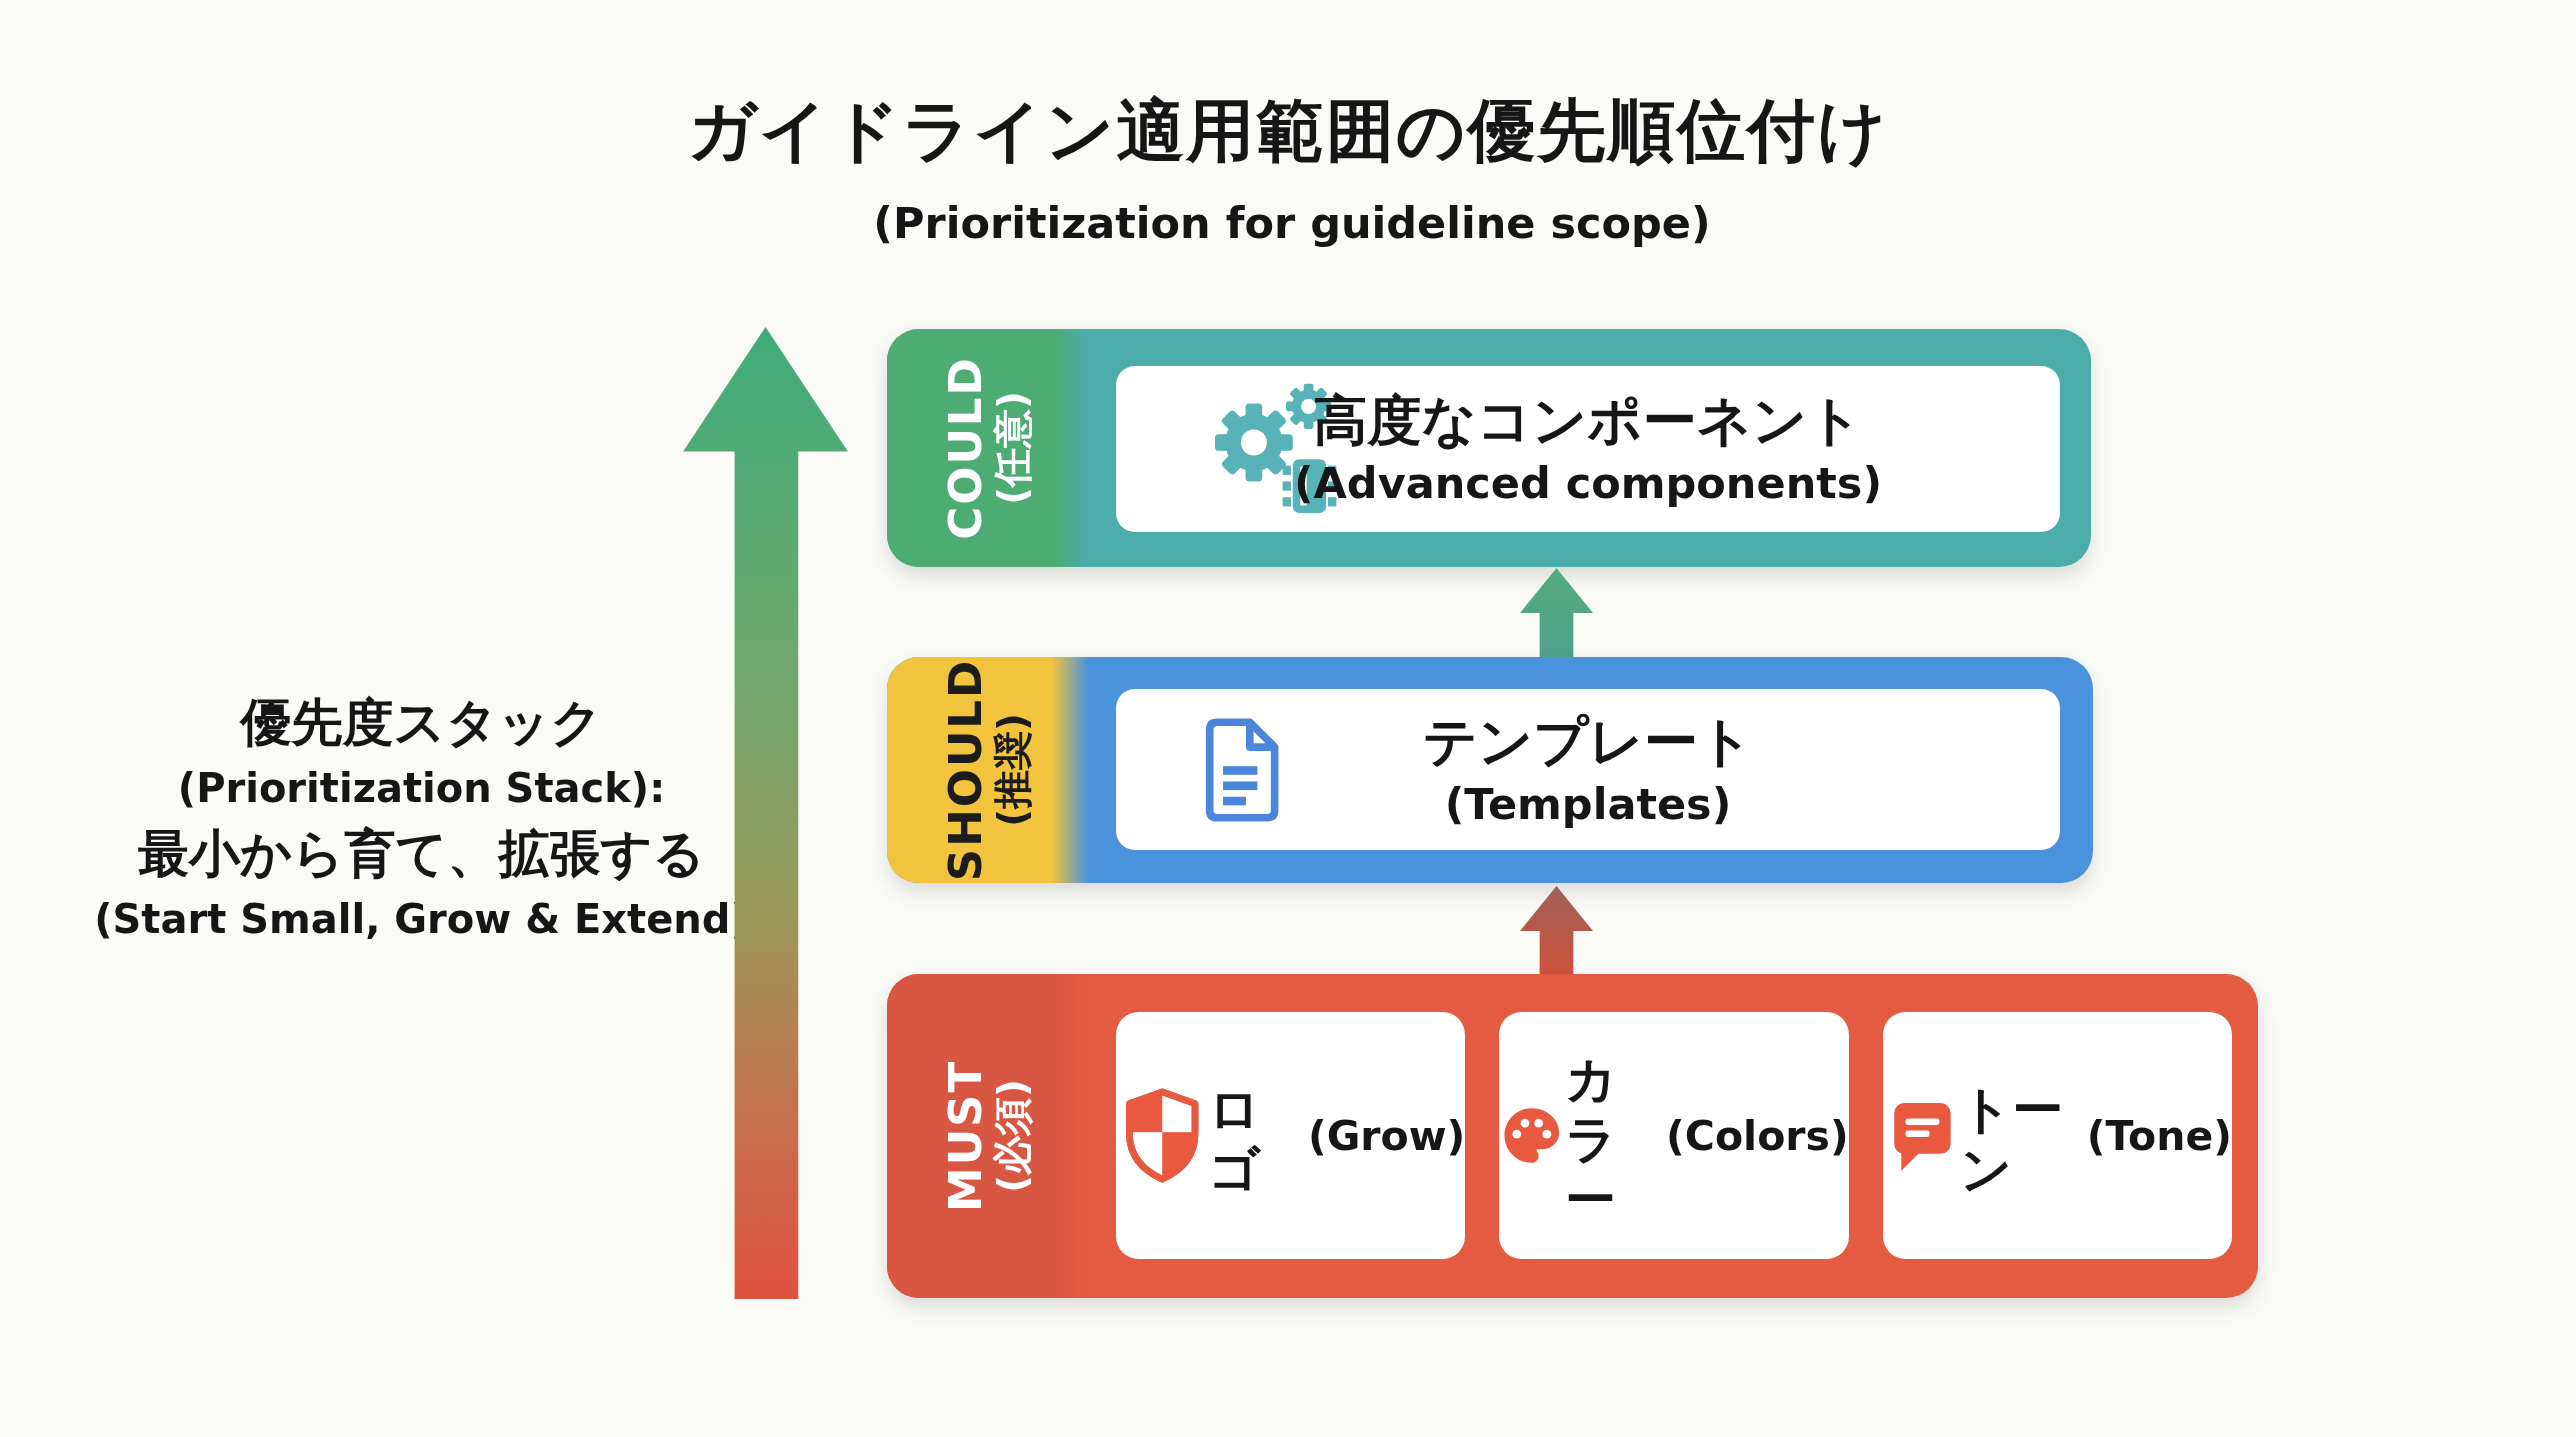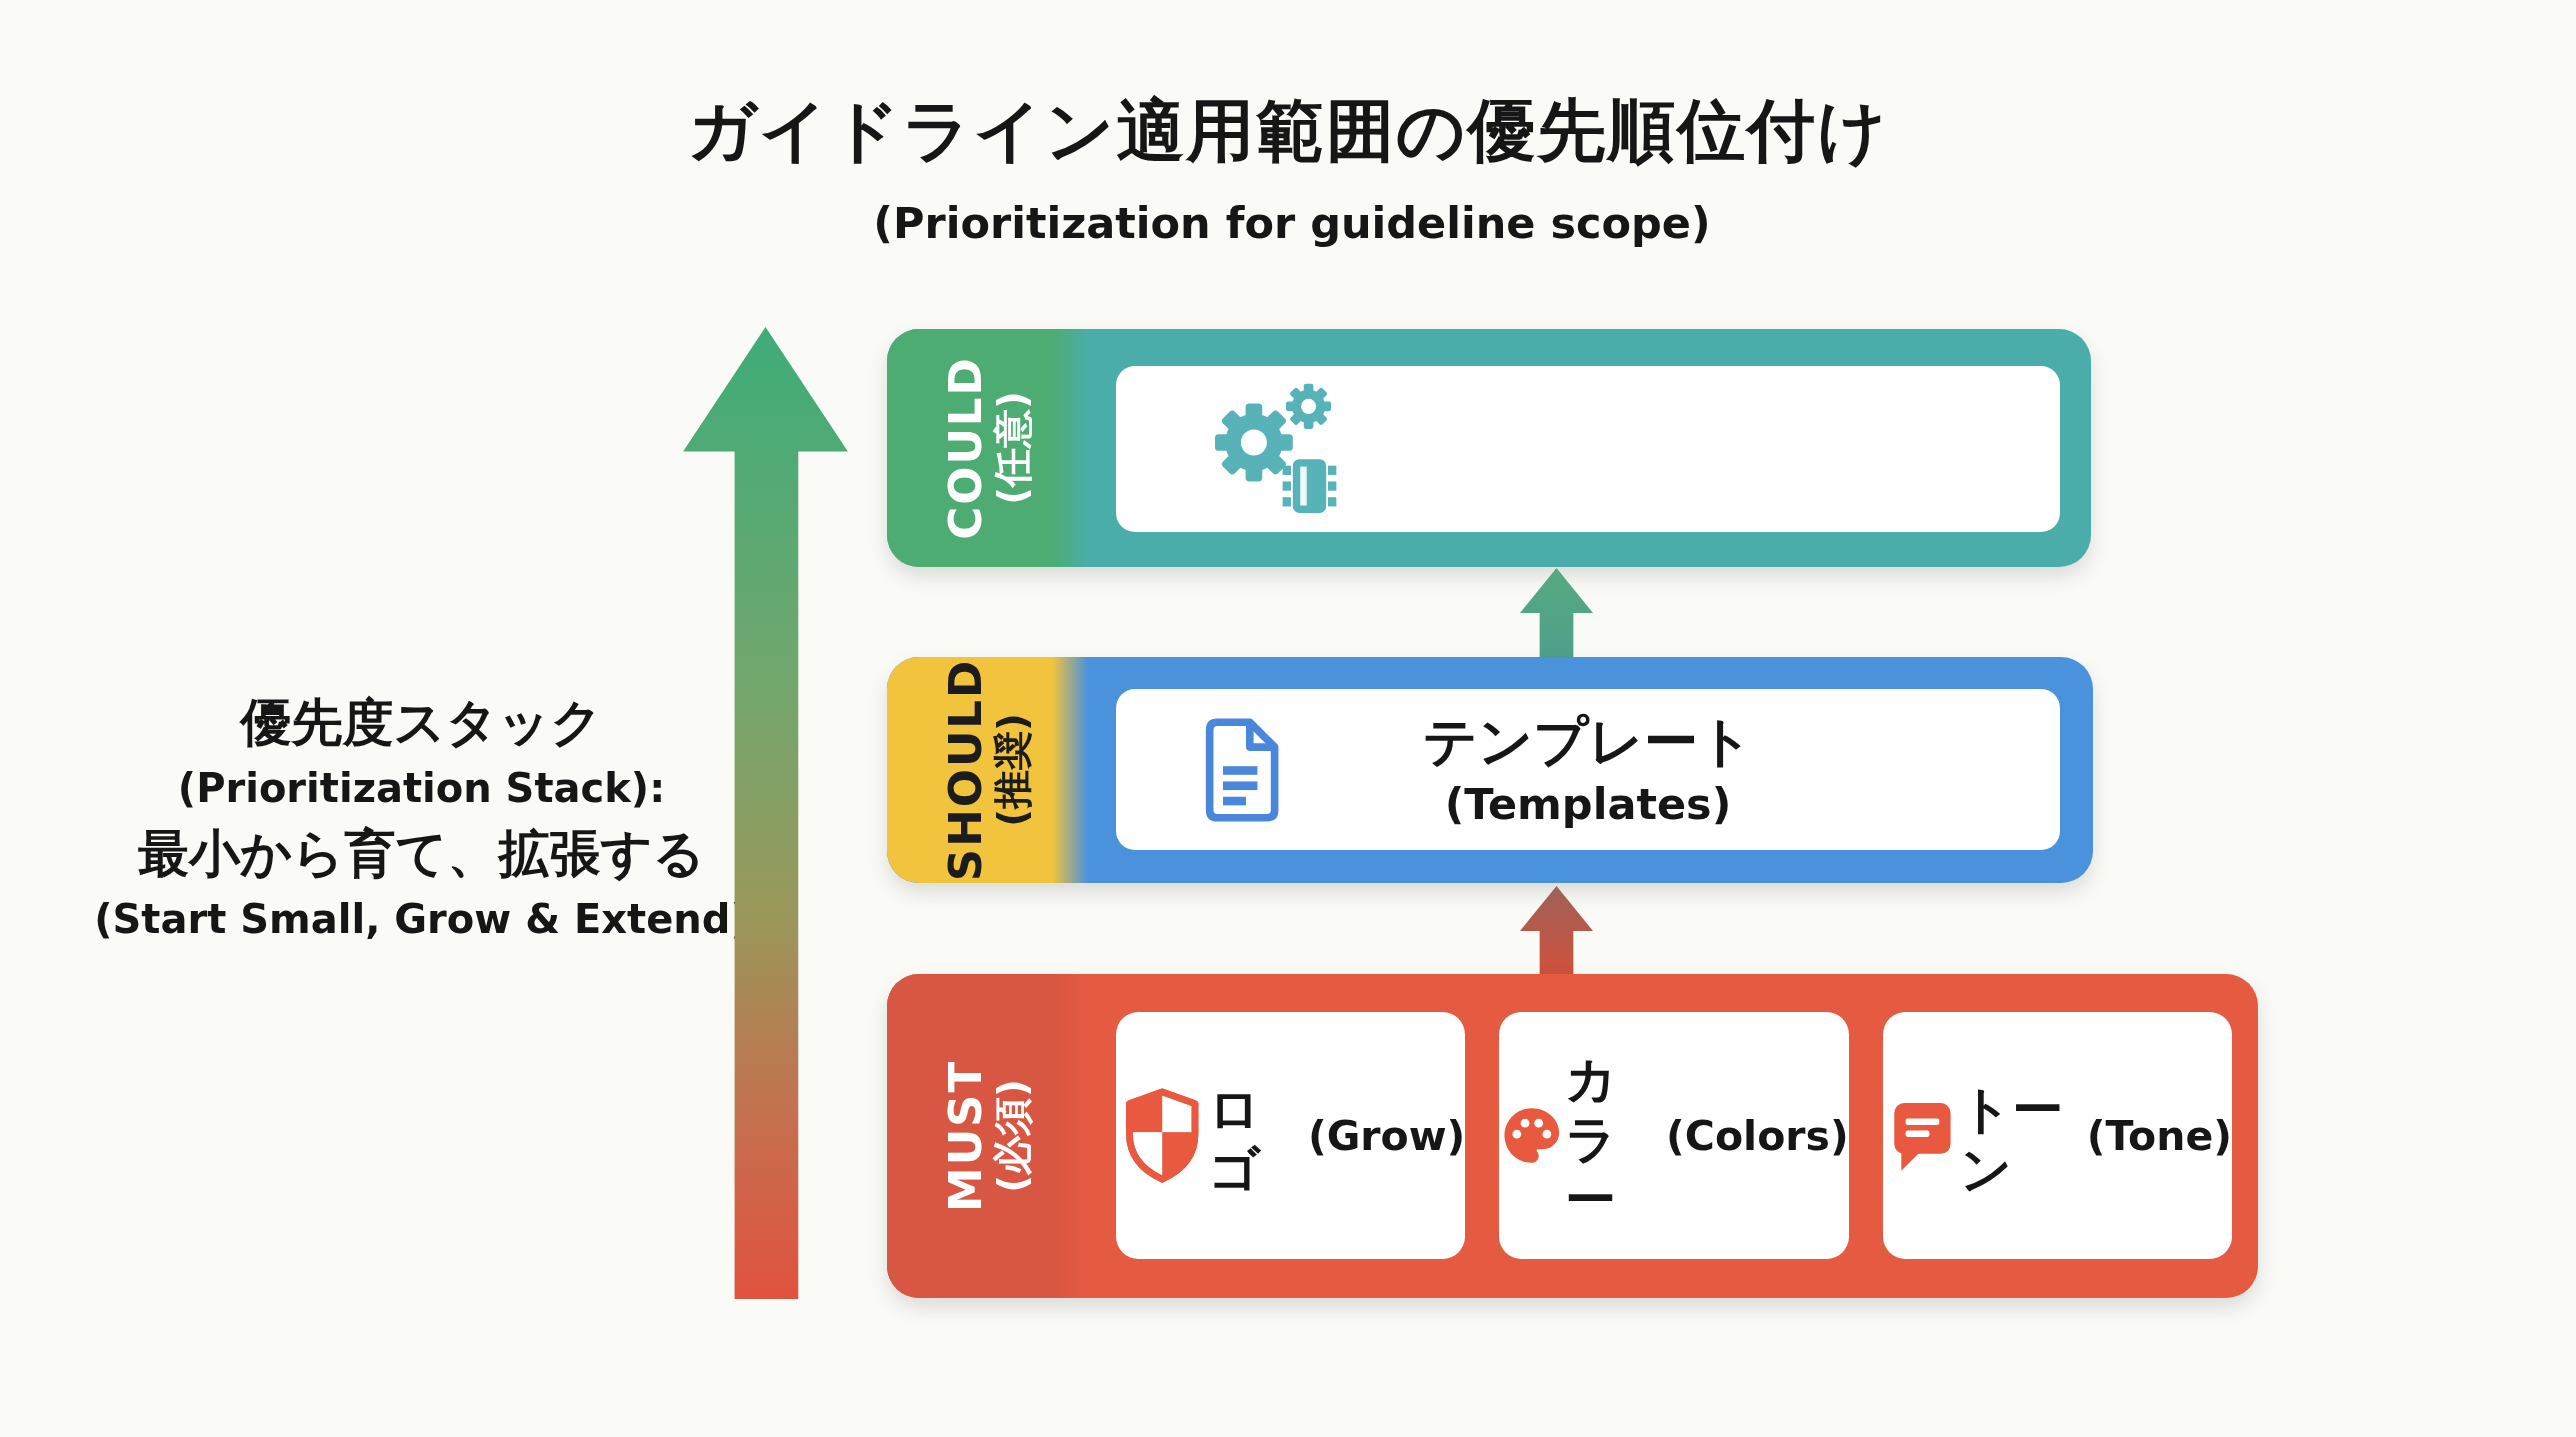--- a/index.html
+++ b/index.html
@@ -141,20 +141,24 @@
             <rect x="-11" y="7" width="9" height="10"></rect>
             <rect x="-11" y="24" width="9" height="10"></rect>
             <rect x="-11" y="41" width="9" height="10"></rect>
             <rect x="38" y="7" width="9" height="10"></rect>
             <rect x="38" y="24" width="9" height="10"></rect>
             <rect x="38" y="41" width="9" height="10"></rect>
             <rect x="8" y="8" width="7" height="42" fill="#ffffff" opacity="0.9"></rect>
           </g>
         </g>
       </svg>
+      <div class="card-text">
+        <div class="card-jp">高度なコンポーネント</div>
+        <div class="card-en">(Advanced components)</div>
+      </div>
     </div>
   </div>
 
   <svg class="connector connector-1" viewBox="0 0 78 96" aria-hidden="true">
     <defs>
       <linearGradient id="connGreen" x1="0" y1="0" x2="0" y2="1">
         <stop offset="0" stop-color="#55aa80"></stop>
         <stop offset="1" stop-color="#4fa08b"></stop>
       </linearGradient>
     </defs>

